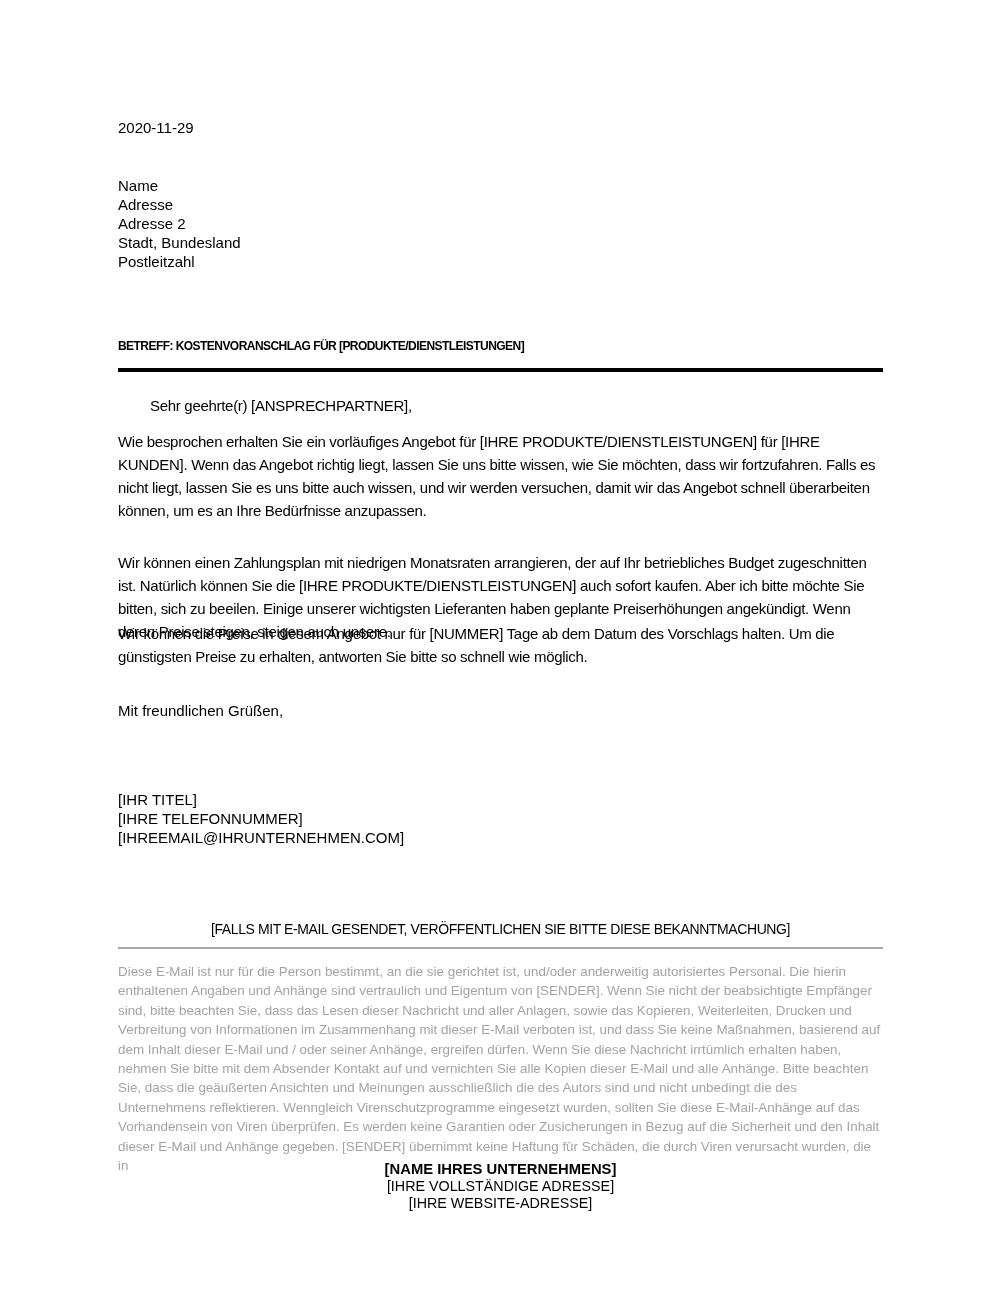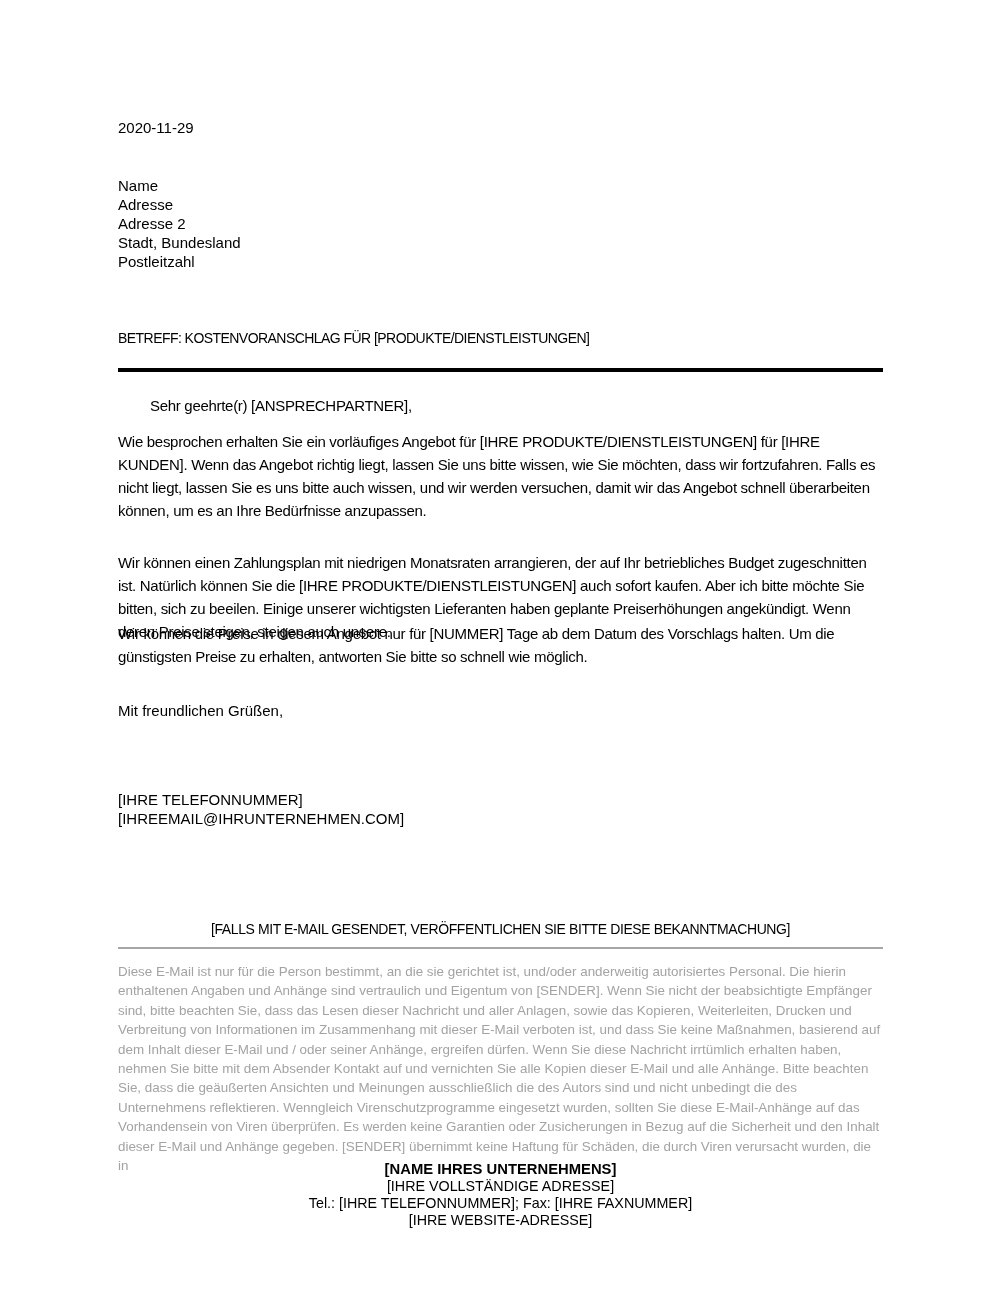--- a/index.html
+++ b/index.html
@@ -27,23 +27,23 @@
     top: 118px;
     font-size: 15px;
     line-height: 19px;
   }
   .recipient {
     top: 176px;
     font-size: 15px;
     line-height: 19px;
   }
   .subject {
-    top: 330px;
-    font-size: 14px;
-    font-weight: normal;
+    top: 339px;
+    font-size: 12px;
+    font-weight: bold;
     letter-spacing: -0.55px;
     white-space: nowrap;
   }
   .rule-thick {
     top: 368px;
     height: 4px;
     background: #000000;
   }
   .salutation {
     top: 397px;
@@ -119,30 +119,30 @@
 
   <div class="abs salutation">Sehr geehrte(r) [ANSPRECHPARTNER],</div>
 
   <div class="abs body-par par1">Wie besprochen erhalten Sie ein vorläufiges Angebot für [IHRE PRODUKTE/DIENSTLEISTUNGEN] für [IHRE KUNDEN]. Wenn das Angebot richtig liegt, lassen Sie uns bitte wissen, wie Sie möchten, dass wir fortzufahren. Falls es nicht liegt, lassen Sie es uns bitte auch wissen, und wir werden versuchen, damit wir das Angebot schnell überarbeiten können, um es an Ihre Bedürfnisse anzupassen.</div>
   <div class="abs body-par par2">Wir können einen Zahlungsplan mit niedrigen Monatsraten arrangieren, der auf Ihr betriebliches Budget zugeschnitten ist. Natürlich können Sie die [IHRE PRODUKTE/DIENSTLEISTUNGEN] auch sofort kaufen. Aber ich bitte möchte Sie bitten, sich zu beeilen. Einige unserer wichtigsten Lieferanten haben geplante Preiserhöhungen angekündigt. Wenn deren Preise steigen, steigen auch unsere.</div>
   <div class="abs body-par par3">Wir können die Preise in diesem Angebot nur für [NUMMER] Tage ab dem Datum des Vorschlags halten. Um die günstigsten Preise zu erhalten, antworten Sie bitte so schnell wie möglich.</div>
 
   <div class="abs closing">Mit freundlichen Grüßen,</div>
 
   <div class="abs signature">
+    <div>[IHR TITEL]</div>
     <div>[IHRE TELEFONNUMMER]</div>
     <div>[IHREEMAIL@IHRUNTERNEHMEN.COM]</div>
   </div>
 
   <div class="abs notice">[FALLS MIT E-MAIL GESENDET, VERÖFFENTLICHEN SIE BITTE DIESE BEKANNTMACHUNG]</div>
 
   <div class="abs rule-thin"></div>
 
   <div class="abs disclaimer">Diese E-Mail ist nur für die Person bestimmt, an die sie gerichtet ist, und/oder anderweitig autorisiertes Personal. Die hierin enthaltenen Angaben und Anhänge sind vertraulich und Eigentum von [SENDER]. Wenn Sie nicht der beabsichtigte Empfänger sind, bitte beachten Sie, dass das Lesen dieser Nachricht und aller Anlagen, sowie das Kopieren, Weiterleiten, Drucken und Verbreitung von Informationen im Zusammenhang mit dieser E-Mail verboten ist, und dass Sie keine Maßnahmen, basierend auf dem Inhalt dieser E-Mail und / oder seiner Anhänge, ergreifen dürfen. Wenn Sie diese Nachricht irrtümlich erhalten haben, nehmen Sie bitte mit dem Absender Kontakt auf und vernichten Sie alle Kopien dieser E-Mail und alle Anhänge. Bitte beachten Sie, dass die geäußerten Ansichten und Meinungen ausschließlich die des Autors sind und nicht unbedingt die des Unternehmens reflektieren. Wenngleich Virenschutzprogramme eingesetzt wurden, sollten Sie diese E-Mail-Anhänge auf das Vorhandensein von Viren überprüfen. Es werden keine Garantien oder Zusicherungen in Bezug auf die Sicherheit und den Inhalt dieser E-Mail und Anhänge gegeben. [SENDER] übernimmt keine Haftung für Schäden, die durch Viren verursacht wurden, die in</div>
 
   <div class="abs footer">
     <div class="company">[NAME IHRES UNTERNEHMENS]</div>
     <div>[IHRE VOLLSTÄNDIGE ADRESSE]</div>
-    <div>Tel.: [IHRE TELEFONNUMMER]; Fax: [IHRE FAXNUMMER]</div>
     <div>[IHRE WEBSITE-ADRESSE]</div>
   </div>
 
 </div>
 
 </body></html>

